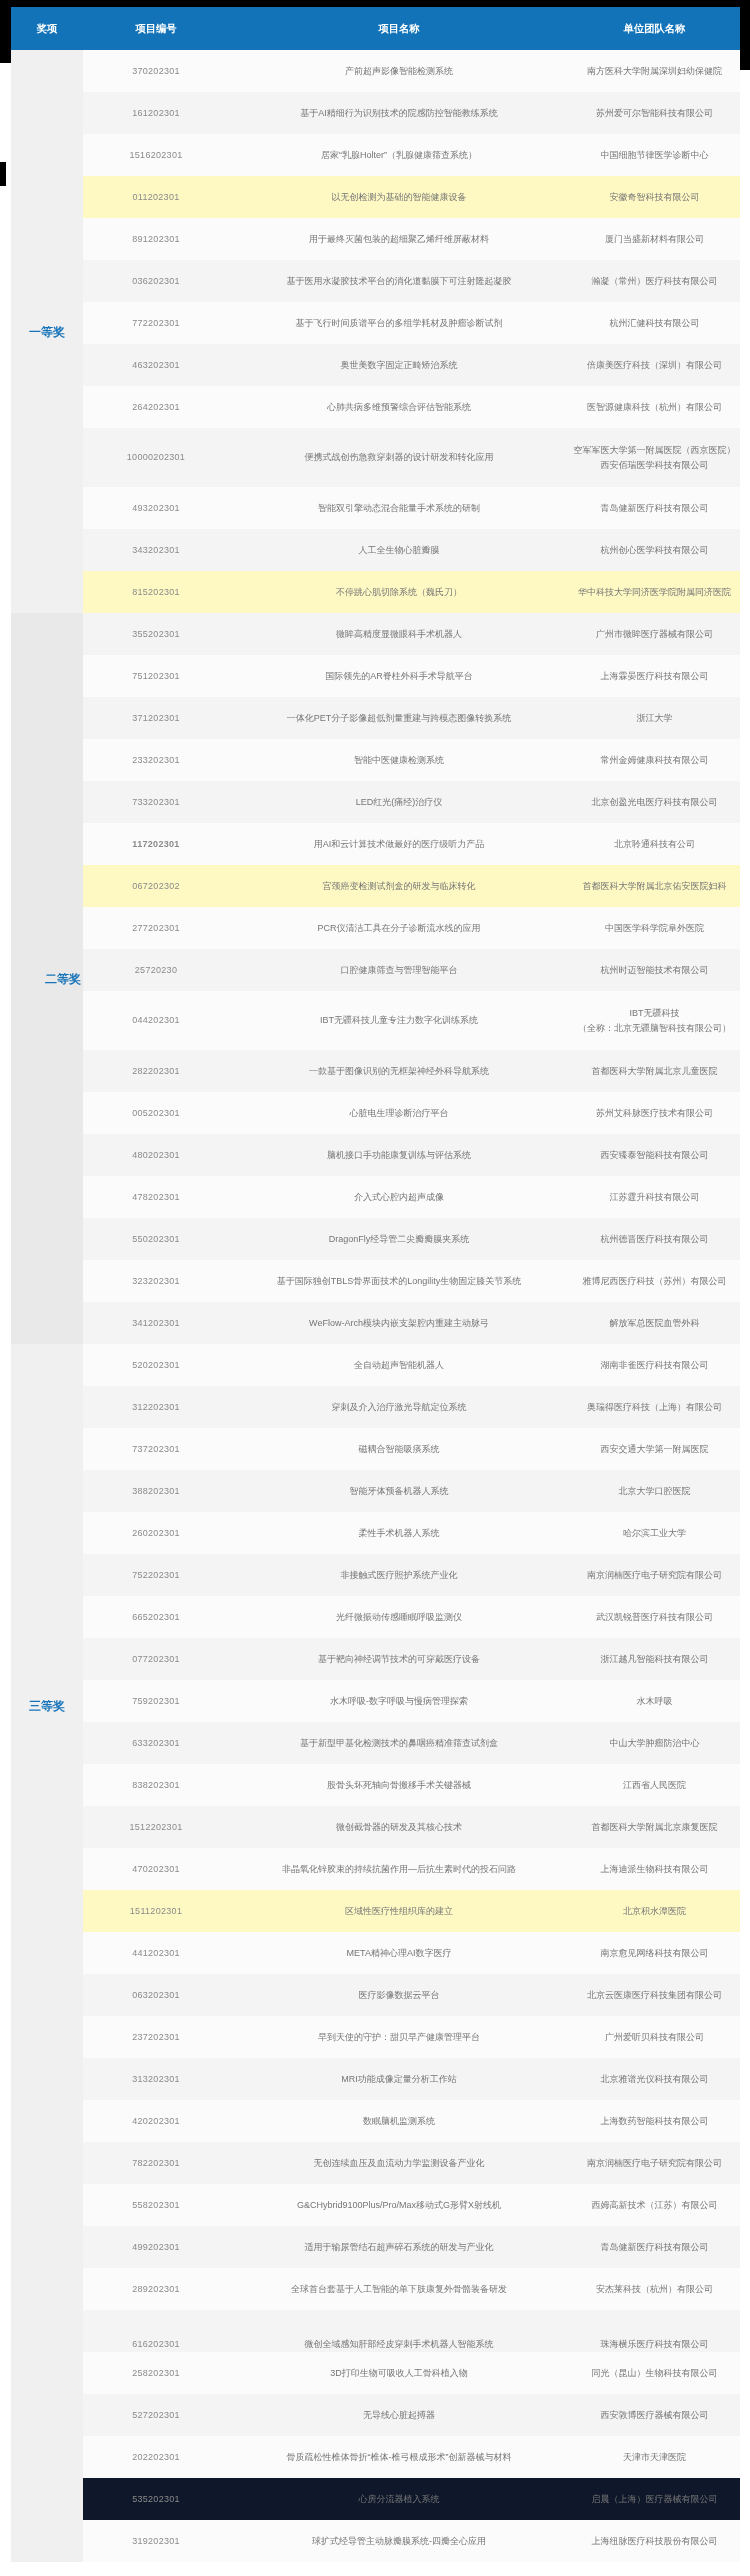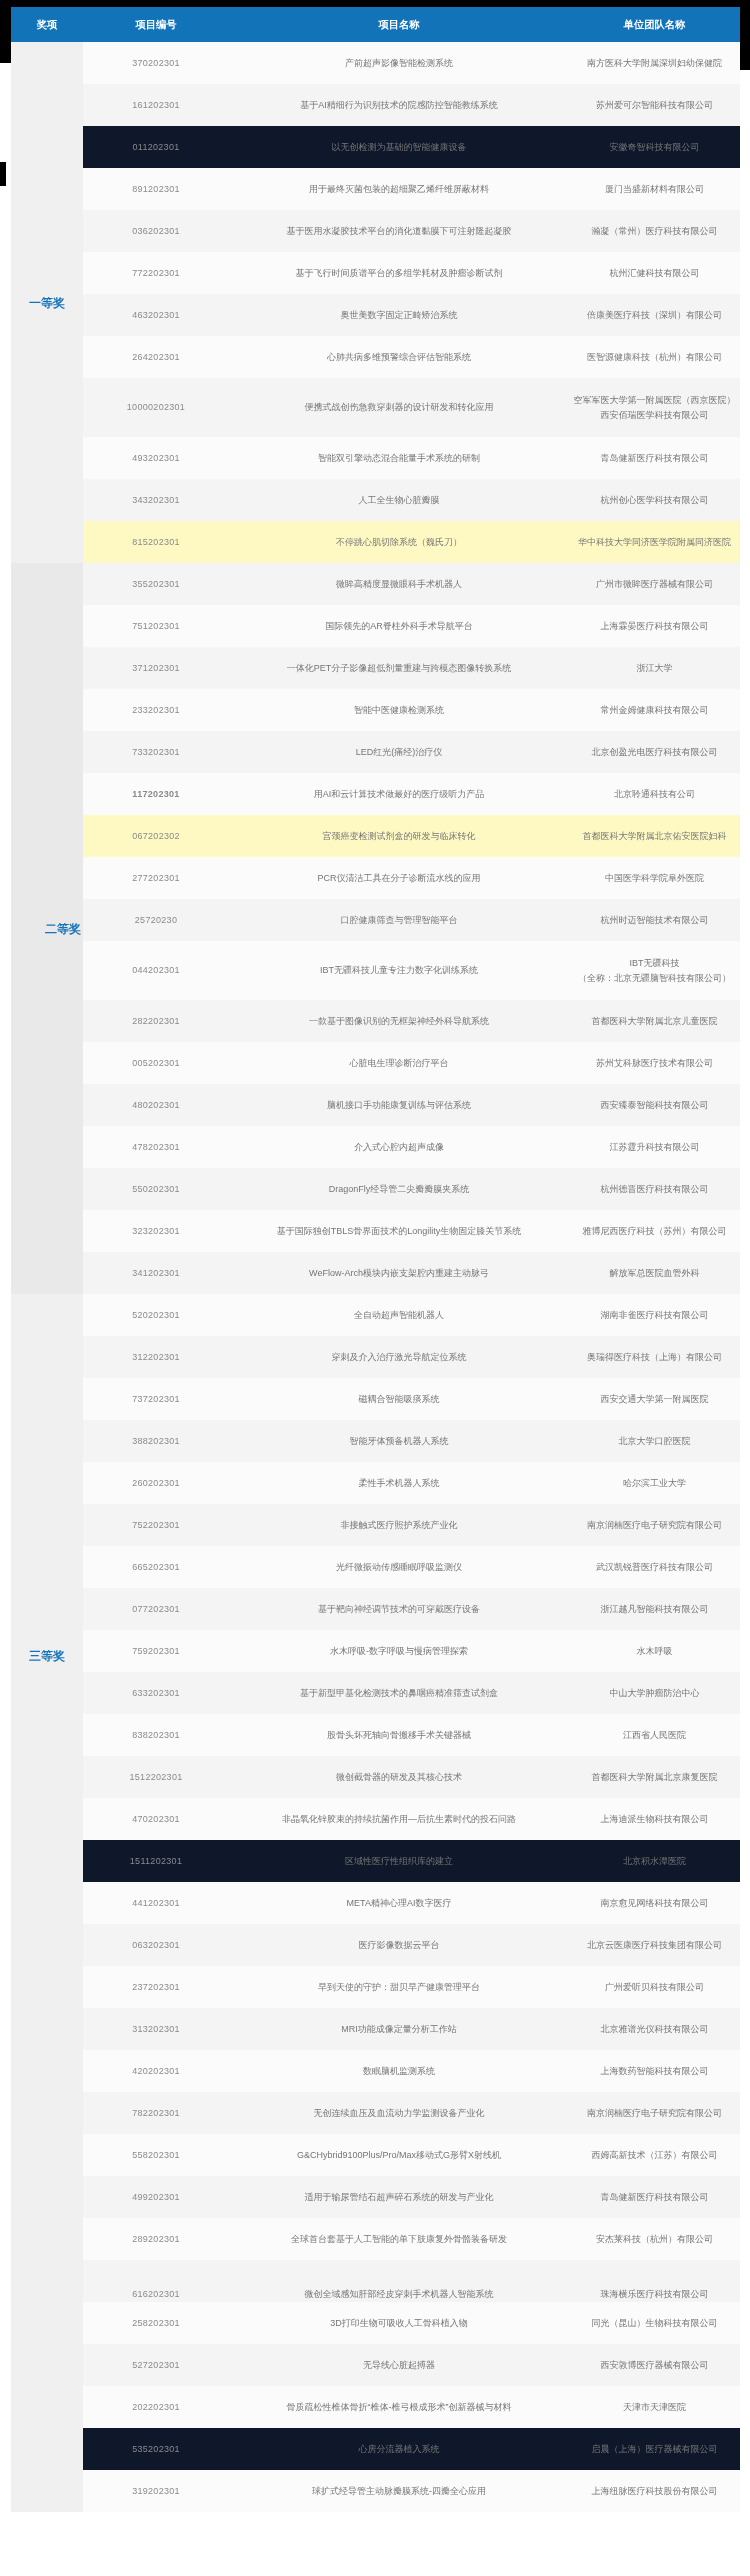--- a/index.html
+++ b/index.html
@@ -6,21 +6,21 @@
   #screen{position:relative;width:750px;height:2576px;background:#ffffff;overflow:hidden;
           font-family:"Liberation Sans","DejaVu Sans",sans-serif;}
   
   .frame{position:absolute;background:#000;}
   #frame-top{left:0;top:0;width:750px;height:7.3px;}
   #frame-left{left:0;top:0;width:11px;height:63px;}
   #frame-left-nub{left:0;top:162px;width:6px;height:24px;}
   #frame-right{left:739px;top:0;width:11px;height:70px;}
 
   #award-table{position:absolute;left:11px;top:7.3px;width:729px;}
-  #table-header{display:flex;height:35px;align-items:center;}
+  #table-header{display:flex;height:43px;align-items:center;}
   .hcell{font-weight:bold;font-size:10.3px;text-align:center;}
   .c-award{width:72px;flex:0 0 72px;}
   .c-code{width:146px;flex:0 0 146px;}
   .c-title{width:340px;flex:0 0 340px;}
   .c-unit{width:171px;flex:0 0 171px;}
 
   .section{display:flex;align-items:stretch;}
   .award-cell{position:relative;width:72px;flex:0 0 72px;}
   .award-label{position:absolute;left:0;width:100%;text-align:center;
                font-size:12px;font-weight:bold;line-height:18px;}
@@ -57,21 +57,26 @@
             <div class="row" style="background: rgb(251, 251, 251);">
               <div class="cell c-code" style="color: rgb(138, 138, 138);">370202301</div>
               <div class="cell c-title" style="color: rgb(117, 117, 117);">产前超声影像智能检测系统</div>
               <div class="cell c-unit" style="color: rgb(117, 117, 117);">南方医科大学附属深圳妇幼保健院</div>
             </div>
             <div class="row" style="background: rgb(244, 244, 244);">
               <div class="cell c-code" style="color: rgb(138, 138, 138);">161202301</div>
               <div class="cell c-title" style="color: rgb(117, 117, 117);">基于AI精细行为识别技术的院感防控智能教练系统</div>
               <div class="cell c-unit" style="color: rgb(117, 117, 117);">苏州爱可尔智能科技有限公司</div>
             </div>
-            <div class="row" style="background: #0f172a;">
+            <div class="row" style="background: rgb(251, 251, 251);">
+              <div class="cell c-code" style="color: rgb(138, 138, 138);">1516202301</div>
+              <div class="cell c-title" style="color: rgb(117, 117, 117);">居家“乳腺Holter”（乳腺健康筛查系统）</div>
+              <div class="cell c-unit" style="color: rgb(117, 117, 117);">中国细胞节律医学诊断中心</div>
+            </div>
+            <div class="row" style="background: #fef9c3;">
               <div class="cell c-code" style="color: rgb(138, 138, 138);">011202301</div>
               <div class="cell c-title" style="color: rgb(117, 117, 117);">以无创检测为基础的智能健康设备</div>
               <div class="cell c-unit" style="color: rgb(117, 117, 117);">安徽奇智科技有限公司</div>
             </div>
             <div class="row" style="background: rgb(251, 251, 251);">
               <div class="cell c-code" style="color: rgb(138, 138, 138);">891202301</div>
               <div class="cell c-title" style="color: rgb(117, 117, 117);">用于最终灭菌包装的超细聚乙烯纤维屏蔽材料</div>
               <div class="cell c-unit" style="color: rgb(117, 117, 117);">厦门当盛新材料有限公司</div>
             </div>
             <div class="row" style="background: rgb(244, 244, 244);">
@@ -273,21 +278,21 @@
             <div class="row" style="background: rgb(244, 244, 244);">
               <div class="cell c-code" style="color: rgb(138, 138, 138);">1512202301</div>
               <div class="cell c-title" style="color: rgb(117, 117, 117);">微创截骨器的研发及其核心技术</div>
               <div class="cell c-unit" style="color: rgb(117, 117, 117);">首都医科大学附属北京康复医院</div>
             </div>
             <div class="row" style="background: rgb(251, 251, 251);">
               <div class="cell c-code" style="color: rgb(138, 138, 138);">470202301</div>
               <div class="cell c-title" style="color: rgb(117, 117, 117);">非晶氧化锌胶束的持续抗菌作用—后抗生素时代的投石问路</div>
               <div class="cell c-unit" style="color: rgb(117, 117, 117);">上海迪派生物科技有限公司</div>
             </div>
-            <div class="row" style="background: #0f172a; justify-content: space-between;">
+            <div class="row" style="background: #fef9c3; justify-content: space-between;">
               <div class="cell c-code" style="color: rgb(138, 138, 138);">1511202301</div>
               <div class="cell c-title" style="color: rgb(117, 117, 117);">区域性医疗性组织库的建立</div>
               <div class="cell c-unit" style="color: rgb(117, 117, 117);">北京积水潭医院</div>
             </div>
             <div class="row" style="background: rgb(251, 251, 251);">
               <div class="cell c-code" style="color: rgb(138, 138, 138);">441202301</div>
               <div class="cell c-title" style="color: rgb(117, 117, 117);">META精神心理AI数字医疗</div>
               <div class="cell c-unit" style="color: rgb(117, 117, 117);">南京愈见网络科技有限公司</div>
             </div>
             <div class="row" style="background: rgb(244, 244, 244);">

